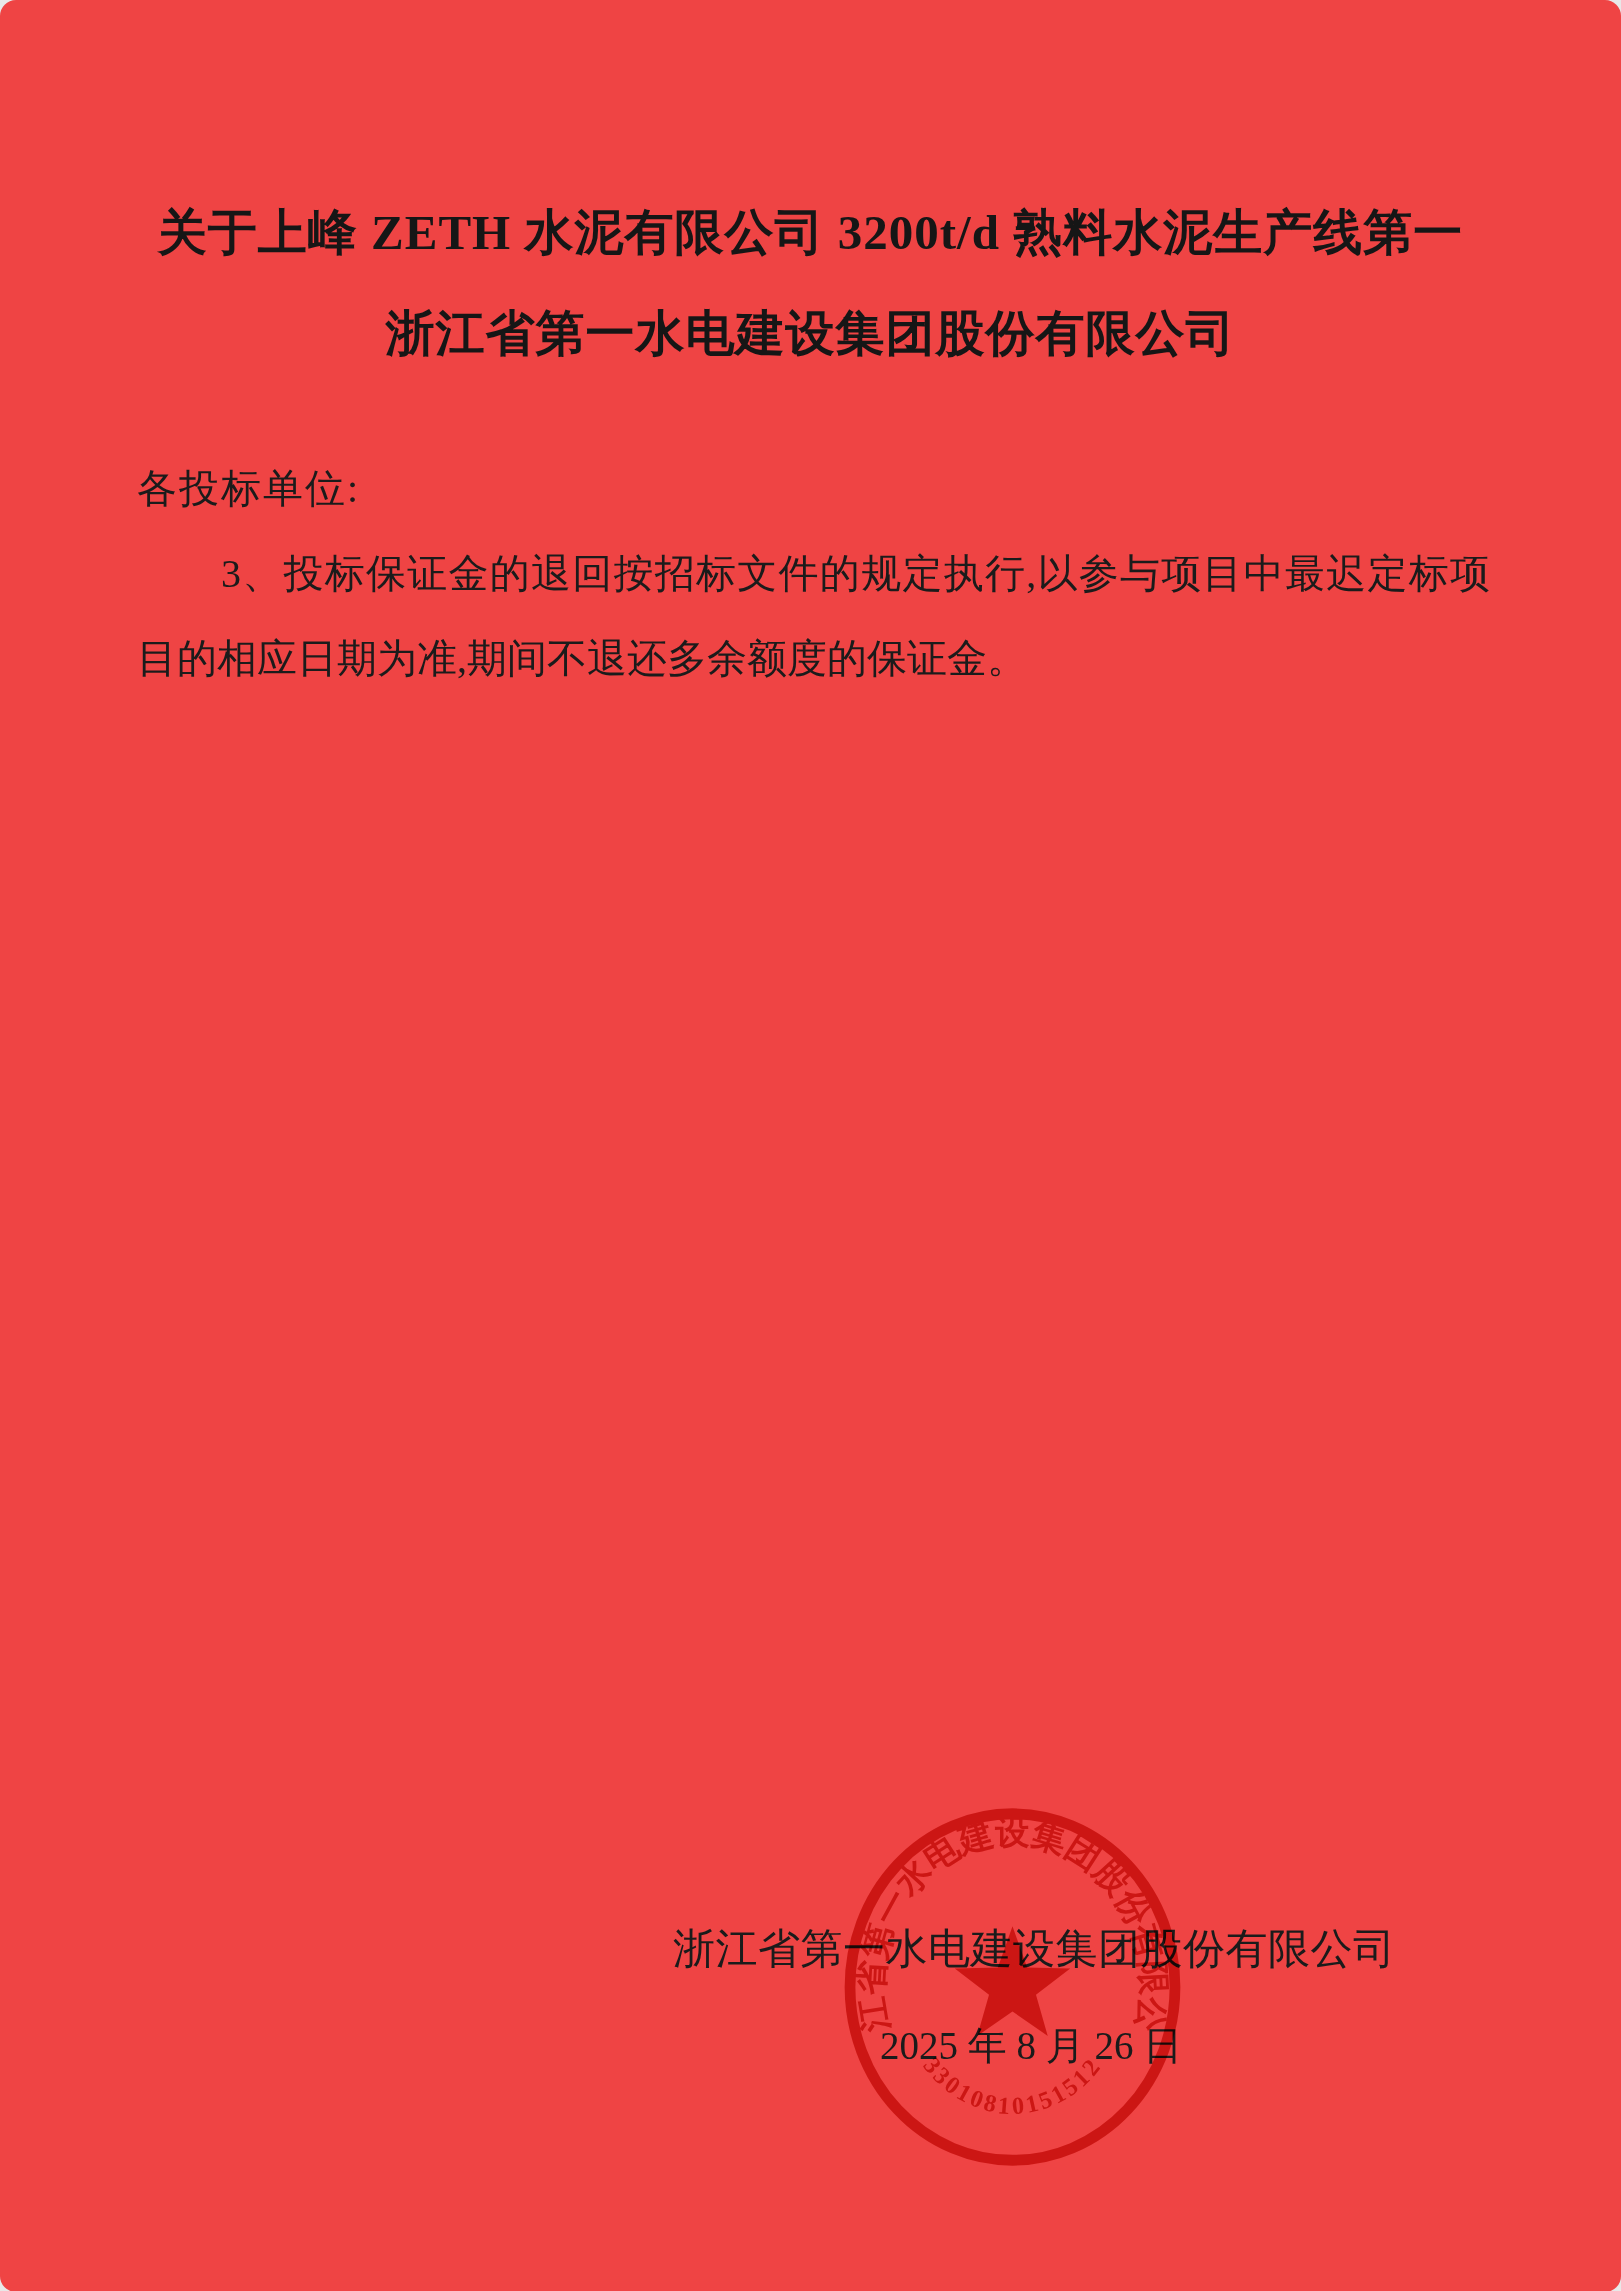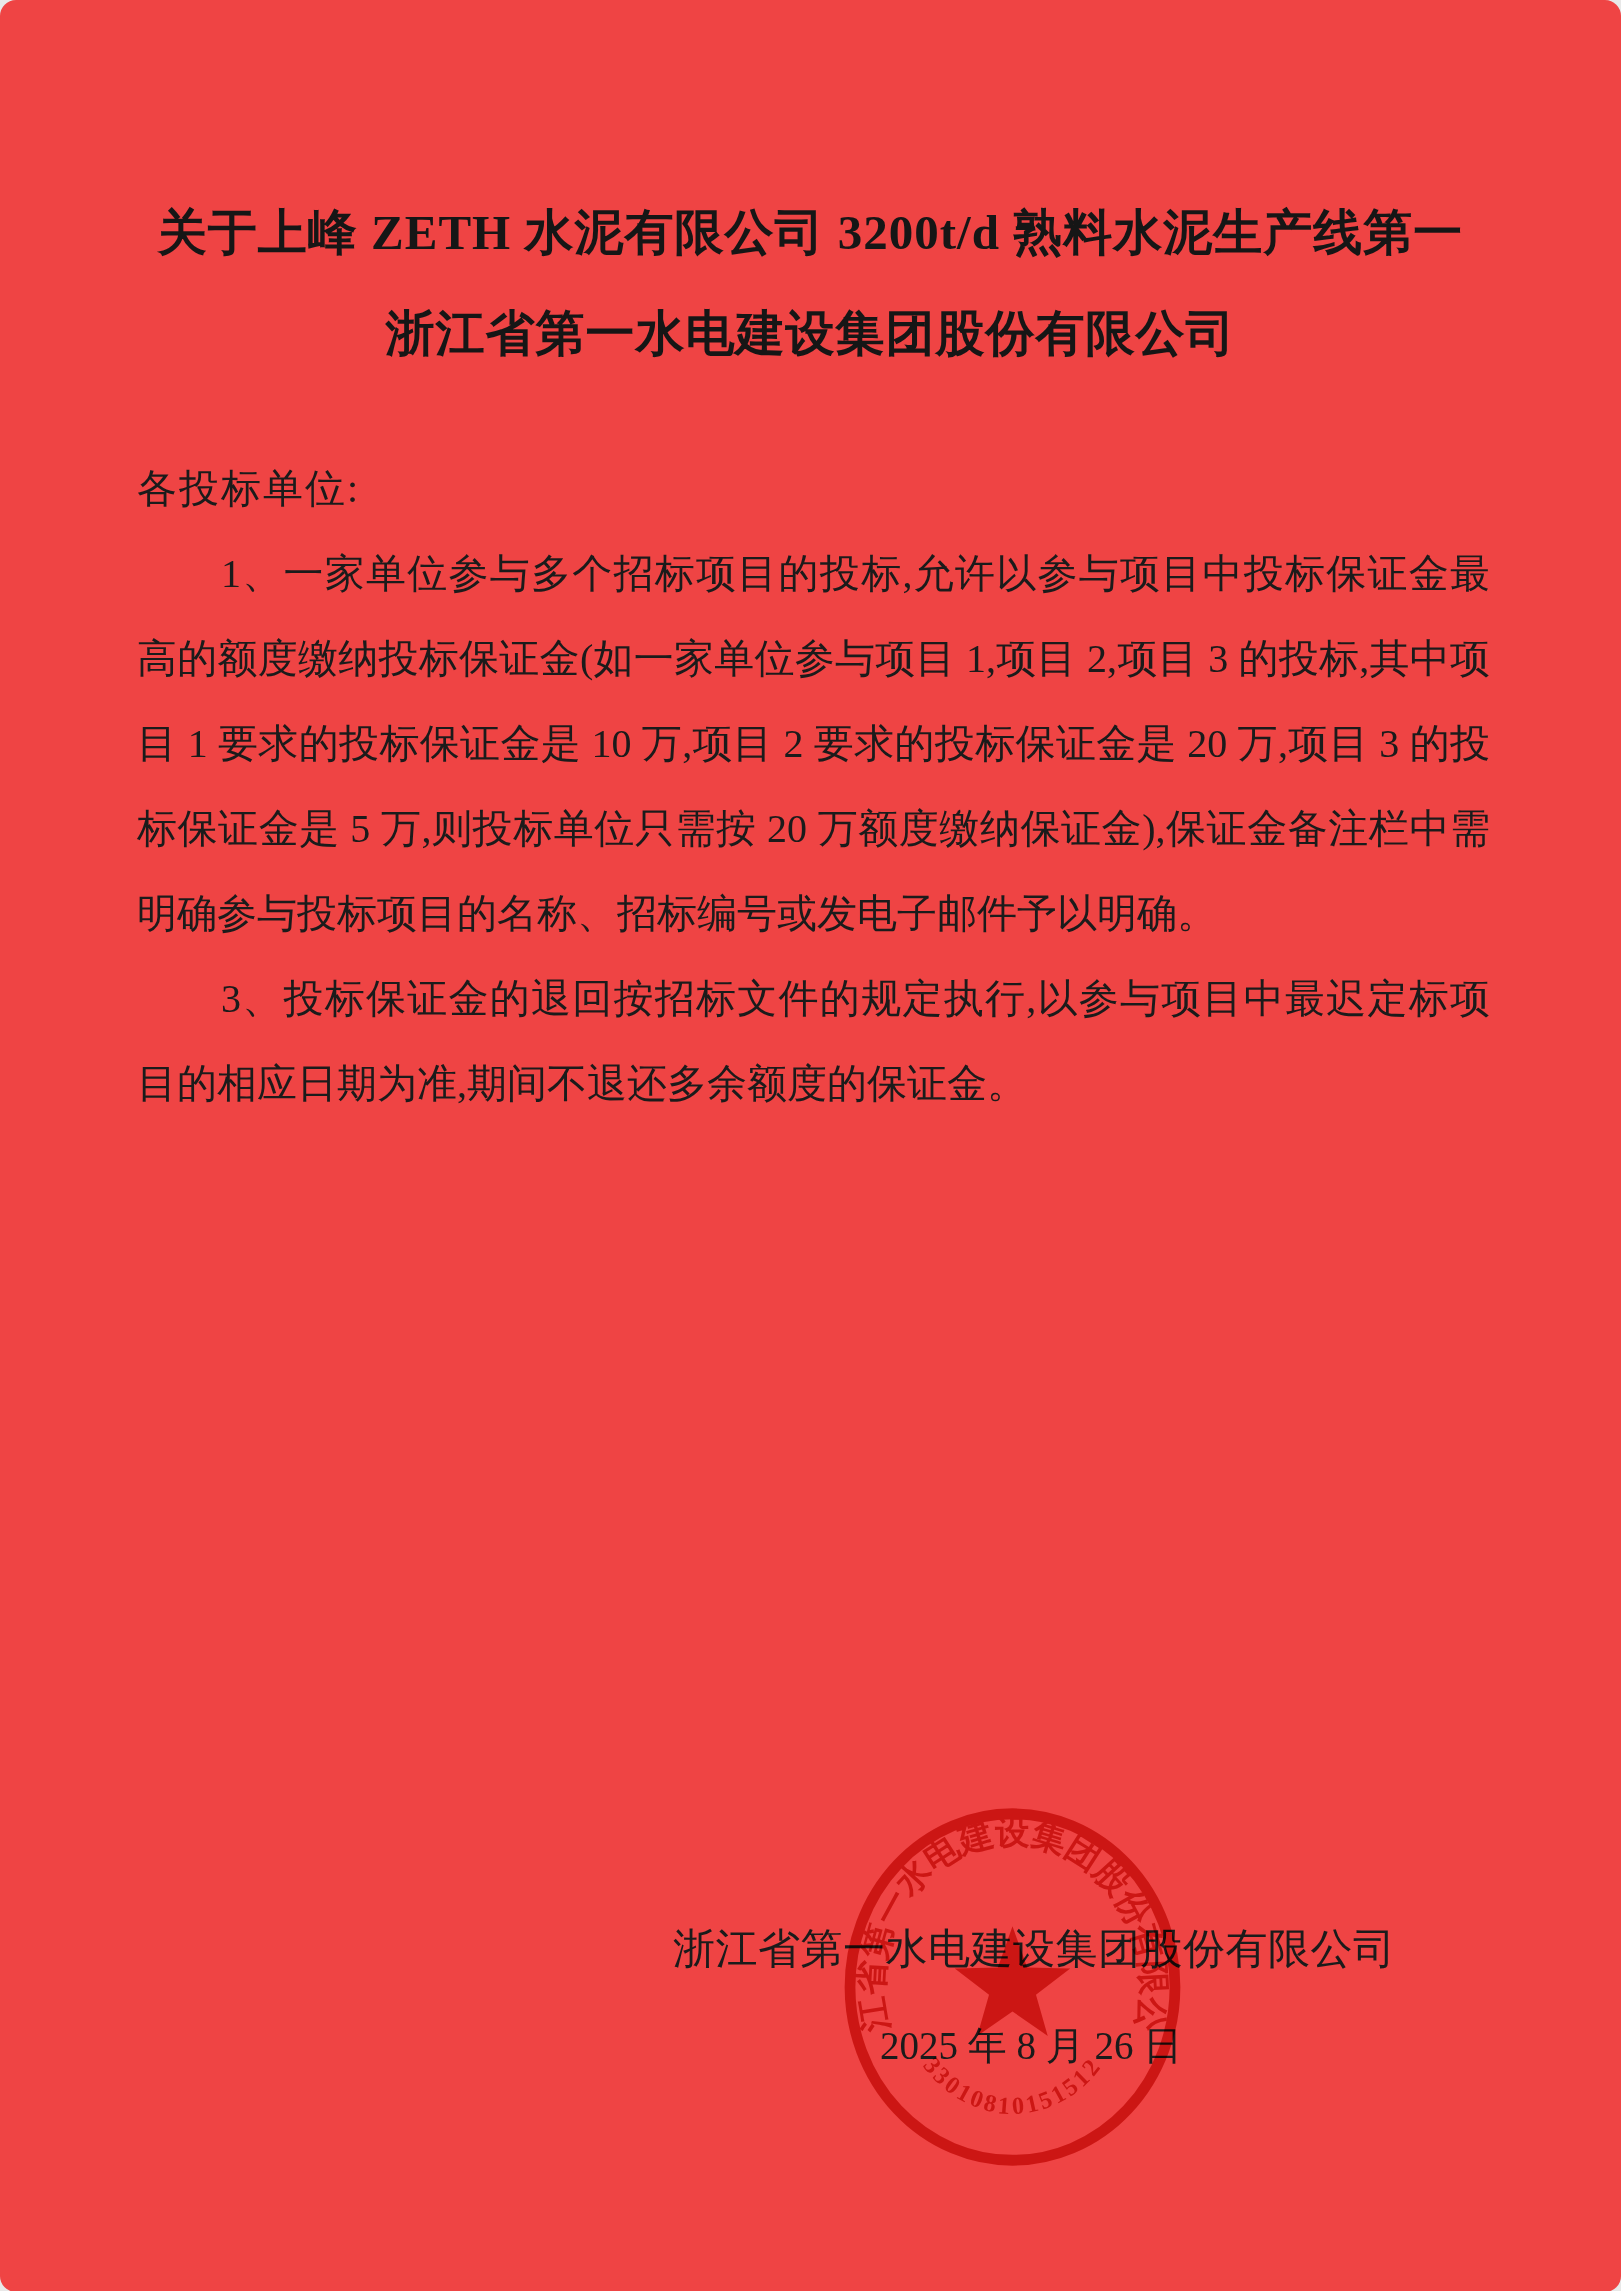--- a/index.html
+++ b/index.html
@@ -73,21 +73,20 @@
 
 <div class="page">
 
   <div class="doc-title">
     <span class="t-line">关于上峰 ZETH 水泥有限公司 3200t/d 熟料水泥生产线第一</span>
     <span class="t-line">浙江省第一水电建设集团股份有限公司</span>
   </div>
 
   <div class="body-text">
     <div class="salutation">各投标单位:</div>
-    <p class="para">1、一家单位参与多个招标项目的投标,允许以参与项目中投标保证金最高的额度缴纳投标保证金(如一家单位参与项目 1,项目 2,项目 3 的投标,其中项目 1 要求的投标保证金是 10 万,项目 2 要求的投标保证金是 20 万,项目 3 的投标保证金是 5 万,则投标单位只需按 20 万额度缴纳保证金),保证金备注栏中需明确参与投标项目的名称、招标编号或发电子邮件予以明确。</p>
     <p class="para">3、投标保证金的退回按招标文件的规定执行,以参与项目中最迟定标项目的相应日期为准,期间不退还多余额度的保证金。</p>
   </div>
 
   <div class="signature-company">浙江省第一水电建设集团股份有限公司</div>
   <div class="signature-date">2025 年 8 月 26 日</div>
 
   <svg class="seal" viewBox="0 0 354 378" xmlns="http://www.w3.org/2000/svg" aria-hidden="true">
     <defs>
       <path id="sealArcTop" d="M 51 232 A 132 146 0 1 1 303 232" fill="none"></path>
       <path id="sealArcBottom" d="M 78 258 A 117 130 0 0 0 276 258" fill="none"></path>

